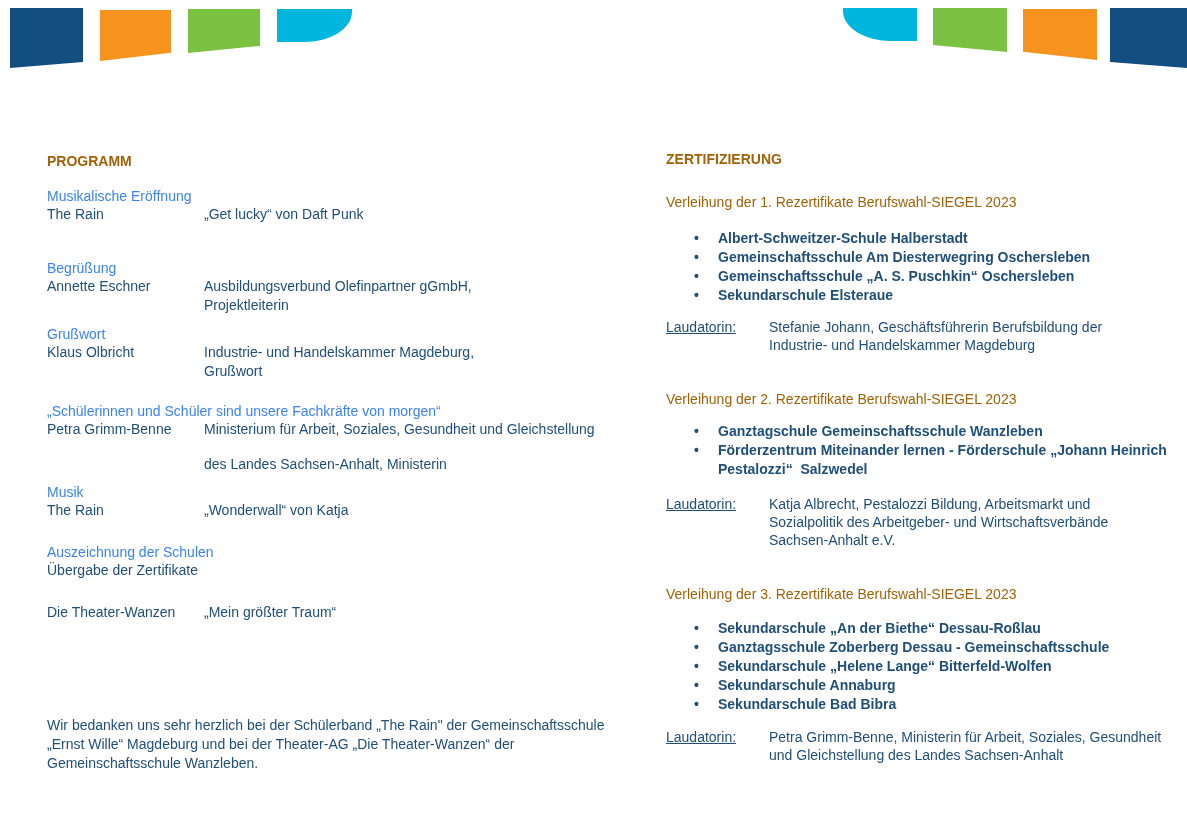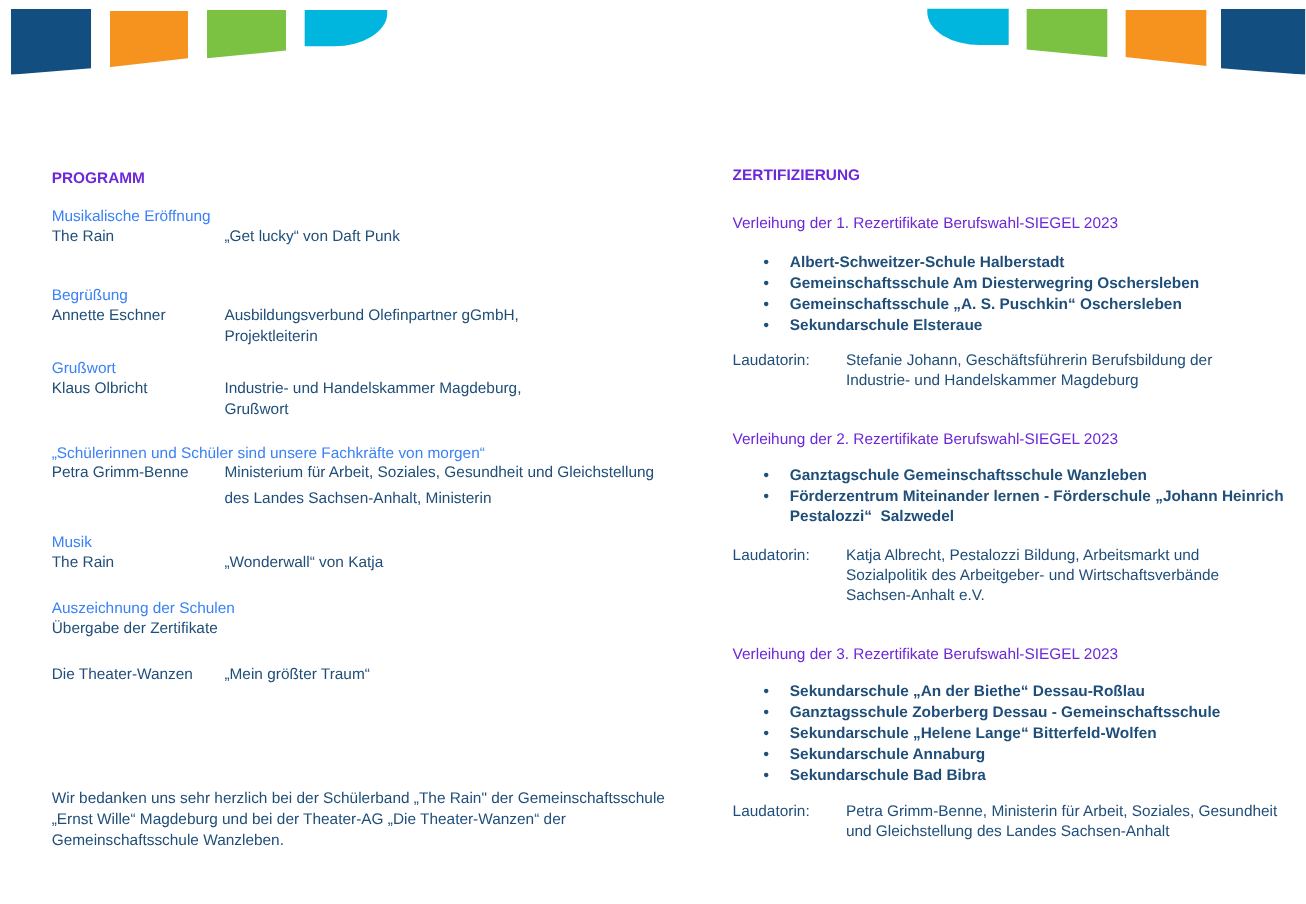--- a/index.html
+++ b/index.html
@@ -16,38 +16,38 @@
   .flag-l-navy{left:10px;top:8px;width:73px;height:60px;clip-path:polygon(0 0,100% 0,100% 90%,0 100%);}
   .flag-l-orange{left:100px;top:10px;width:71px;height:51px;clip-path:polygon(0 0,100% 0,100% 84%,0 100%);}
   .flag-l-green{left:188px;top:9px;width:72px;height:44px;clip-path:polygon(0 0,100% 0,100% 84%,0 100%);}
   .flag-l-cyan{left:277px;top:9px;width:75px;height:33px;border-bottom-right-radius:48px 30px;}
   .flag-r-cyan{left:843px;top:8px;width:74px;height:33px;border-bottom-left-radius:48px 30px;}
   .flag-r-green{left:933px;top:8px;width:74px;height:44px;clip-path:polygon(0 0,100% 0,100% 100%,0 84%);}
   .flag-r-orange{left:1023px;top:9px;width:74px;height:51px;clip-path:polygon(0 0,100% 0,100% 100%,0 84%);}
   .flag-r-navy{left:1110px;top:8px;width:77px;height:60px;clip-path:polygon(0 0,100% 0,100% 100%,0 90%);}
 
   .abs{position:absolute;}
-  .orange{color:#6d28d9;}
+  .orange{color:#a16207;}
   .line{white-space:pre;line-height:19px;}
   .heading{font-weight:bold;line-height:18px;}
 
   .prog-title{line-height:18px;white-space:pre;color:#3b82f6;}
   .prog-row{display:grid;grid-template-columns:157px auto;}
   .prog-name{white-space:pre;line-height:19px;}
   .prog-desc .line{line-height:19px;}
 
   .closing .line{line-height:19px;}
 
   .schools{margin:0;padding:0;list-style:none;width:520px;}
   .schools li{position:relative;padding-left:52px;line-height:19px;font-weight:bold;white-space:pre-wrap;}
   .schools .dot{position:absolute;left:28px;top:0;font-weight:bold;}
 
   .laud{display:grid;grid-template-columns:103px auto;}
   .laud .line{line-height:18px;}
-  .laud-label{line-height:18px;white-space:pre;}
+  .laud-label{line-height:18px;white-space:pre;text-decoration:underline;}
 </style>
 </head>
 <body>
 
 <div class="page">
 
   <div class="flag flag-l-navy c-navy"></div>
   <div class="flag flag-l-orange c-orange"></div>
   <div class="flag flag-l-green c-green"></div>
   <div class="flag flag-l-cyan c-cyan"></div>
@@ -89,21 +89,21 @@
       </div>
     </div>
   </div>
 
   <div class="abs" style="left:47px;top:402px;">
     <div class="prog-title">„Schülerinnen und Schüler sind unsere Fachkräfte von morgen“</div>
     <div class="prog-row">
       <div class="prog-name">Petra Grimm-Benne</div>
       <div class="prog-desc">
         <div class="line">Ministerium für Arbeit, Soziales, Gesundheit und Gleichstellung</div>
-        <div class="line" style="margin-top:4px;">des Landes Sachsen-Anhalt, Ministerin</div>
+        <div class="line" style="margin-top:16px;">des Landes Sachsen-Anhalt, Ministerin</div>
       </div>
     </div>
   </div>
 
   <div class="abs" style="left:47px;top:483px;">
     <div class="prog-title">Musik</div>
     <div class="prog-row">
       <div class="prog-name">The Rain</div>
       <div class="prog-desc">
         <div class="line">„Wonderwall“ von Katja</div>

